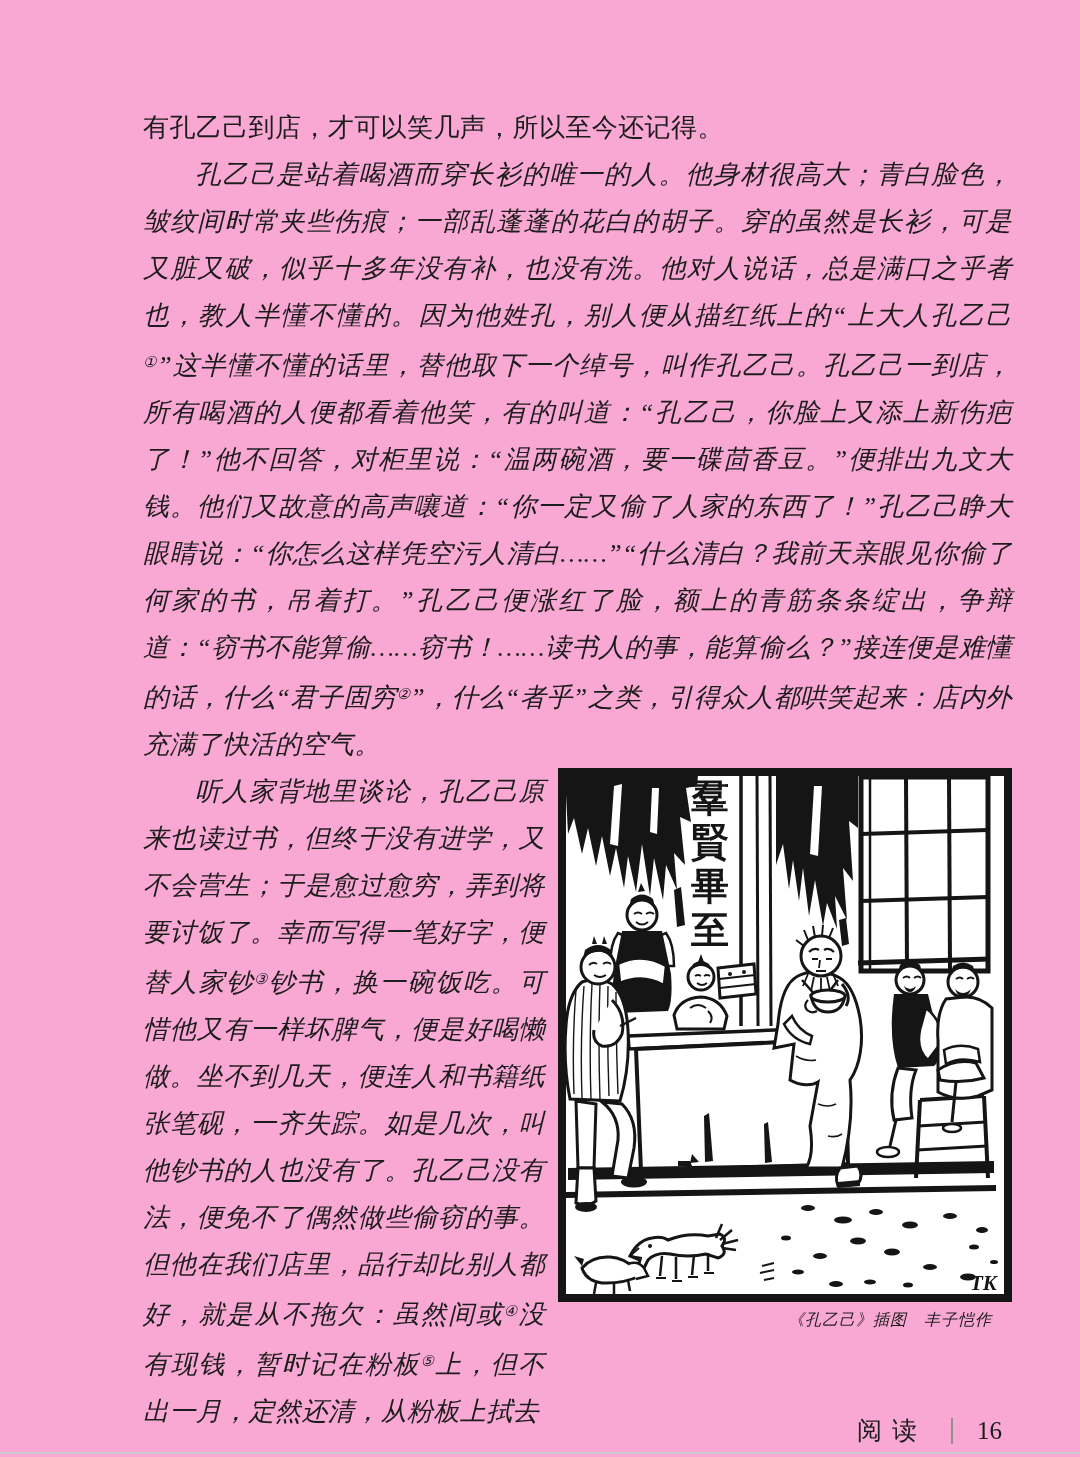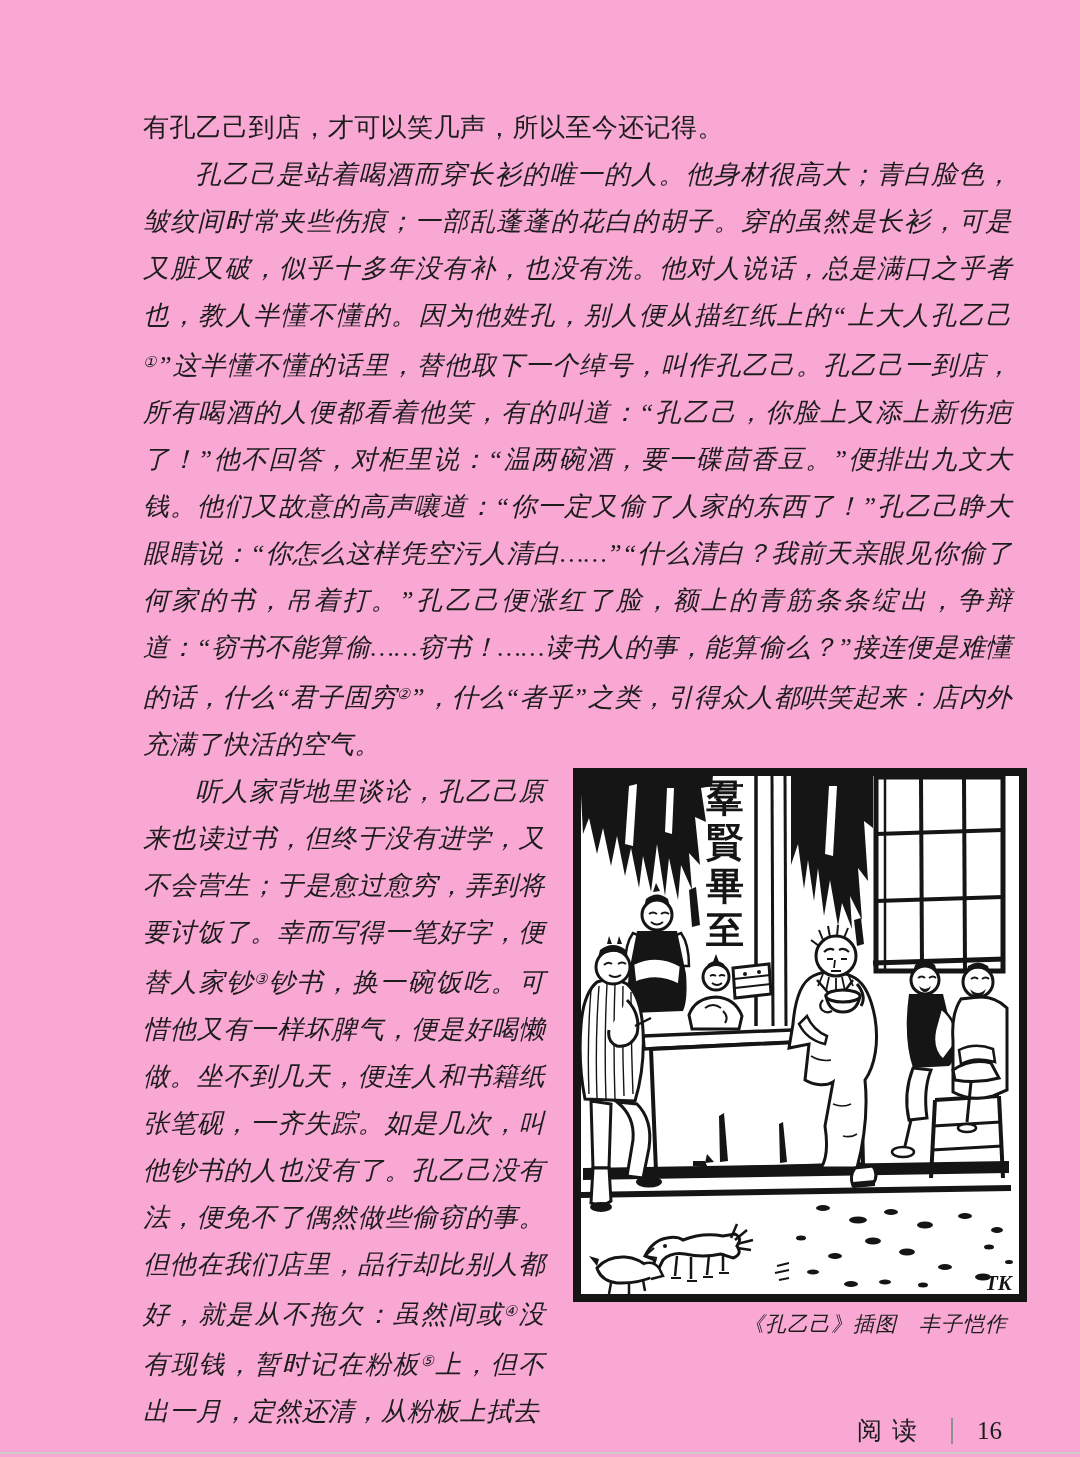--- a/index.html
+++ b/index.html
@@ -9,26 +9,26 @@
     font-family:"Liberation Serif","DejaVu Serif",serif;
     color:#1c1c1c;
   }
   .content { position:absolute; left:143px; top:104px; width:869px; }
   .body-par {
     margin:0; font-size:26px; line-height:47px;
     text-align:justify; letter-spacing:0.4px;
   }
   .indent { text-indent:2em;font-style:italic; }
   .mk { font-size:15px; vertical-align:7px; letter-spacing:0; }
-  .cols { display:flex; gap:28px; align-items:flex-start; }
+  .cols { display:flex; gap:13px; align-items:flex-start; }
   .col-left { flex:0 0 402px; width:402px; }
   .col-right { flex:1; }
   .illu-svg { display:block; width:454px; height:534px; }
   .caption {
-    font-size:21px; font-style:italic; text-align:right;
+    font-size:16px; font-style:italic; text-align:right;
     padding-right:20px; margin-top:8px; letter-spacing:1px;
   }
   .footer {
     position:absolute; right:78px; bottom:10px;
     display:flex; align-items:center; gap:24px; font-size:25px;
   }
   .footer-label { letter-spacing:10px; }
   .footer-divider { width:2px; height:26px; background:#8f8f8f; }
   .scan-line { position:absolute; left:0; bottom:3px; width:100%; height:2px; background:#cccccc; }
 </style>

